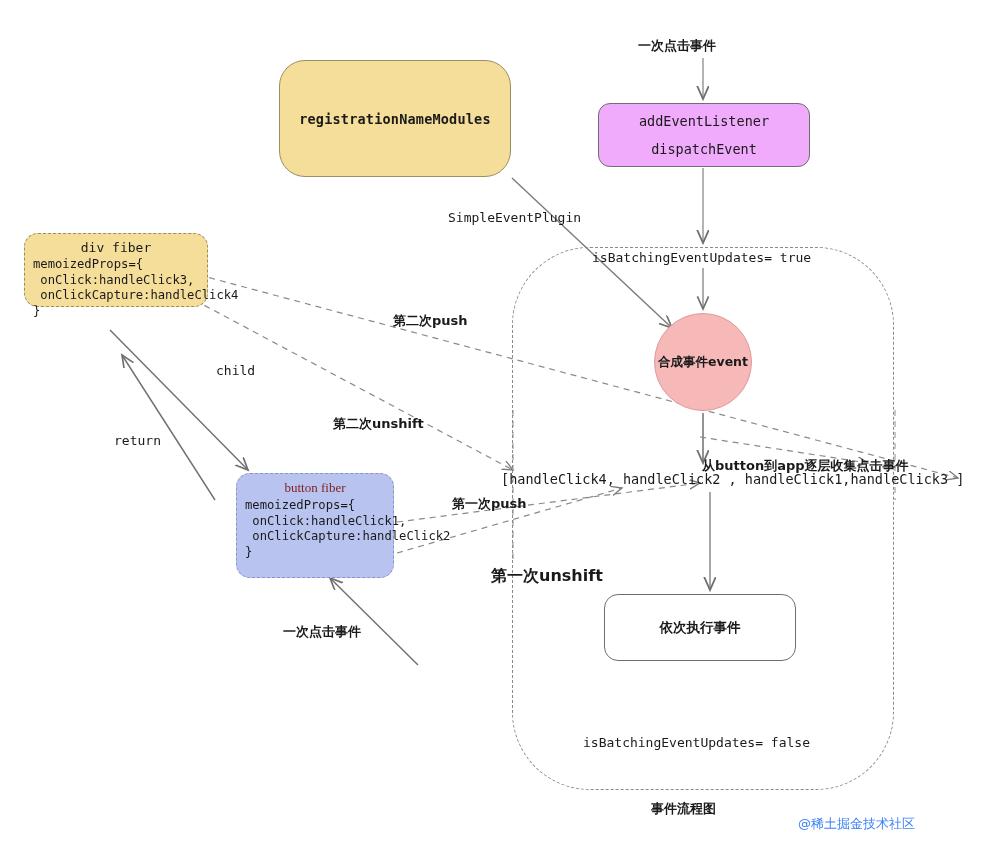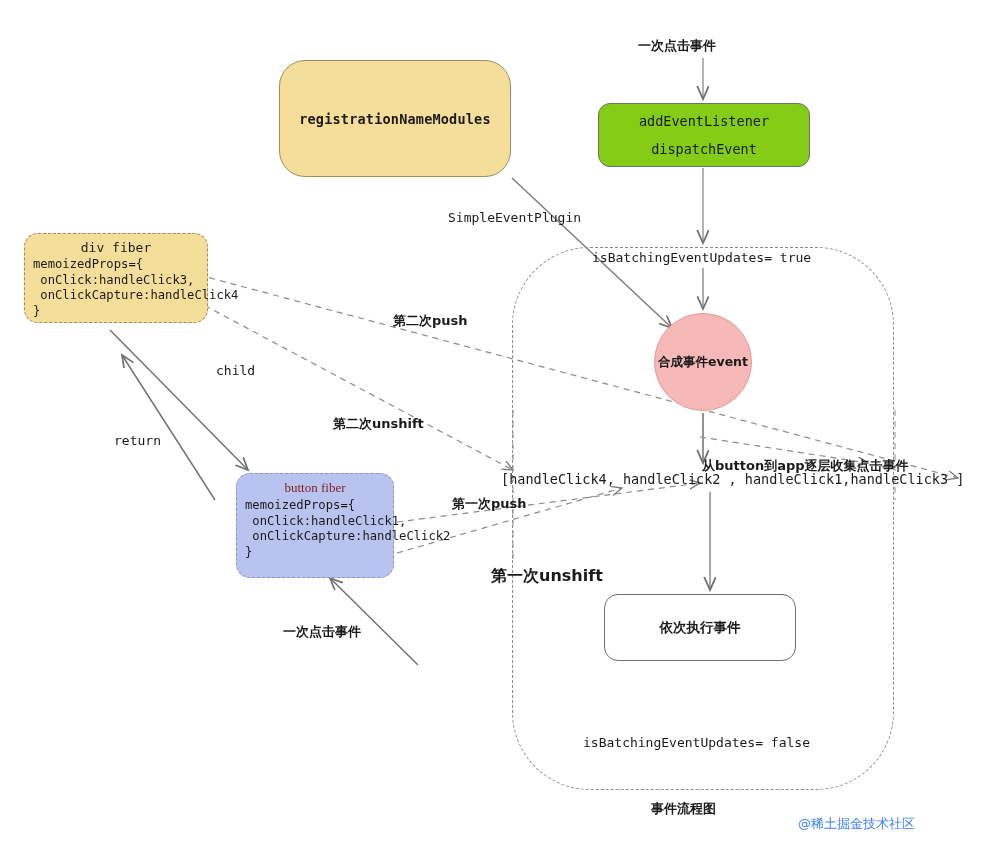--- a/index.html
+++ b/index.html
@@ -21,21 +21,21 @@
   
   #reg-node{
     left:279px;top:60px;width:232px;height:117px;
     background:#f5dd9a;border:1.6px solid #9a8f63;border-radius:26px;
   }
   #reg-node .lbl{font-size:13.5px;font-weight:600;letter-spacing:.2px;}
 
   
   #ael-node{
     left:598px;top:103px;width:212px;height:64px;
-    background:#84cc16;border:1.4px solid #6f6f6f;border-radius:12px;
+    background:#f0abfc;border:1.4px solid #6f6f6f;border-radius:12px;
     gap:12px;
   }
   #ael-node .l1,#ael-node .l2{font-size:13.5px;}
 
   
   #exec-node{
     left:604px;top:594px;width:192px;height:67px;
     background:#fff;border:1.4px solid #6f6f6f;border-radius:14px;
   }
   #exec-node .lbl{font-size:13.5px;font-family:"DejaVu Sans","Liberation Sans",sans-serif;font-weight:600;}
@@ -52,21 +52,21 @@
     position:absolute;left:512px;top:247px;width:382px;height:543px;
     border:1.5px dashed #8a8a8a;border-radius:78px;box-sizing:border-box;
   }
 
   
   .fiber{
     position:absolute;box-sizing:border-box;border-radius:14px;
     padding:6px 8px 8px 8px;
   }
   #div-fiber{
-    left:24px;top:233px;width:184px;height:90px;
+    left:24px;top:233px;width:184px;height:74px;
     background:#f5dd9a;border:1.6px dashed #9a8f63;
   }
   #button-fiber{
     left:236px;top:473px;width:158px;height:105px;
     background:#b8c4ef;border:1.6px dashed #8a93c9;
   }
   .fiber .title{text-align:center;font-size:13px;margin-bottom:2px;}
   #div-fiber .title{color:#1a1a1a;}
   #button-fiber .title{color:#7f1d1d;font-family:Liberation Serif, serif;}
   .fiber .props{font-size:12.2px;line-height:1.28;white-space:pre;}

